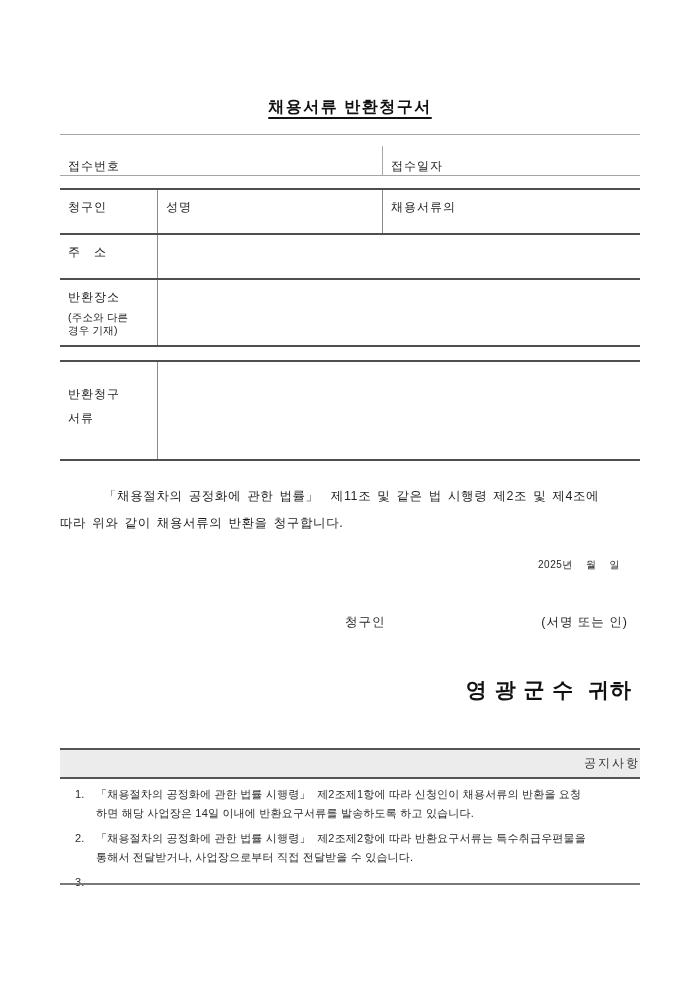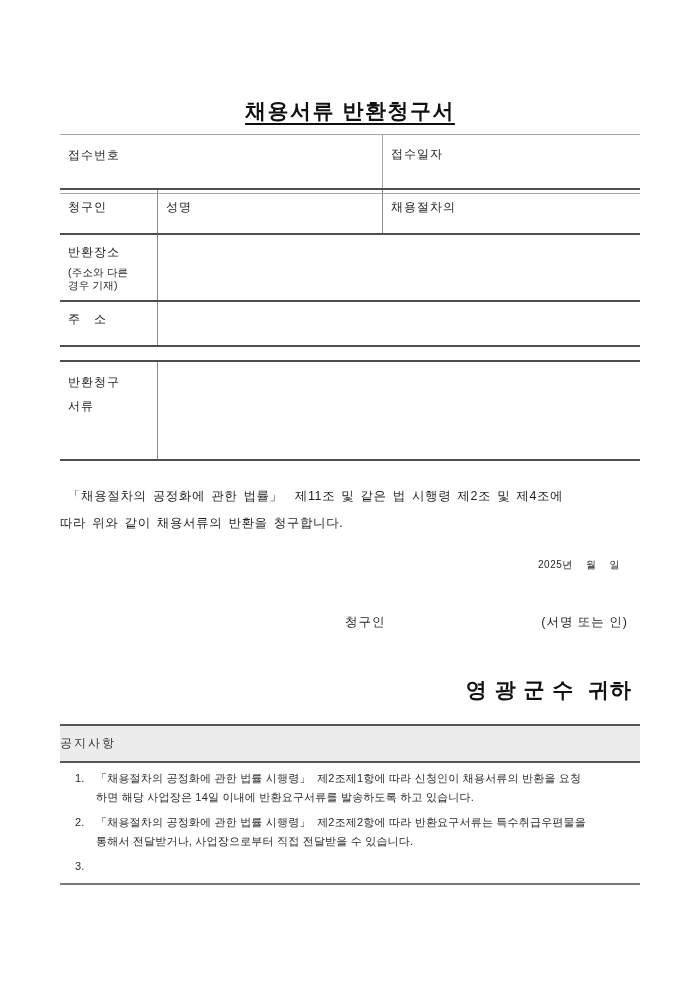--- a/index.html
+++ b/index.html
@@ -13,37 +13,38 @@
     color: #1f1f1f;
     overflow: hidden;
   }
   .pre { white-space: pre; }
 
   
   .title {
     position: absolute;
     top: 97px; left: 0; width: 700px;
     text-align: center;
-    font-size: 21px;
+    font-size: 16px;
     font-weight: 700;
     letter-spacing: 1.5px;
     text-decoration: underline;
     text-decoration-thickness: 2px;
     text-underline-offset: 5px;
     color: #111;
   }
 
   
   .t1 {
     position: absolute;
     left: 60px; top: 134px;
-    width: 580px; height: 60px;
+    width: 580px; height: 42px;
     border-top: 1px solid #a6a6a6;
     border-bottom: 1px solid #a6a6a6;
     display: flex;
+    align-items: flex-end;
   }
   .t1-c1 { width: 323px; border-right: 1px solid #a6a6a6; padding: 10px 0 0 8px; }
   .t1-c2 { flex: 1; padding: 10px 0 0 8px; font-family: Liberation Mono, monospace; }
   .cell-label { font-size: 12px; letter-spacing: 1px; color: #222; }
 
   
   .t2 {
     position: absolute;
     left: 60px; top: 188px;
     width: 580px;
@@ -62,36 +63,36 @@
 
   
   .t3 {
     position: absolute;
     left: 60px; top: 360px;
     width: 580px; height: 101px;
     border-top: 2px solid #4f4f4f;
     border-bottom: 2px solid #4f4f4f;
     display: flex;
   }
-  .t3-lab { width: 98px; border-right: 1px solid #8a8a8a; padding: 8px 0 0 8px; }
+  .t3-lab { width: 98px; border-right: 1px solid #8a8a8a; padding: 20px 0 0 8px; }
   .t3-lab .cell-label { display: block; line-height: 24px; }
   .t3-val { flex: 1; }
 
   
   .decl {
     position: absolute;
     left: 60px; top: 483px;
     width: 590px;
     font-size: 12.5px;
     line-height: 27px;
     letter-spacing: 0.6px;
     word-spacing: 2px;
     color: #1f1f1f;
   }
-  .decl-l1 { padding-left: 8px; }
+  .decl-l1 { padding-left: 8px; margin-left: 36px; }
 
   
   .date-line {
     position: absolute;
     left: 60px; top: 558px;
     width: 580px;
     text-align: right;
     padding-right: 20px;
     font-size: 10px;
     letter-spacing: 0.5px;
@@ -117,26 +118,26 @@
     padding-right: 8px;
     font-size: 21px;
     font-weight: 700;
     letter-spacing: 1px;
     color: #111;
   }
 
   
   .notice { position: absolute; left: 60px; top: 724px; width: 580px; }
   .notice-bar {
-    height: 39px;
+    height: 31px;
     background: #ececec;
     border-top: 2px solid #555;
     border-bottom: 2px solid #555;
-    display: flex; align-items: center; justify-content: flex-start;
-    font-size: 12px; letter-spacing: 2px; color: #333;
+    display: flex; align-items: center; justify-content: flex-end;
+    font-size: 12px; letter-spacing: 2px; color: #333; margin-top: 24px;
   }
   .notice-items { padding-top: 6px; }
   .notice-item {
     position: relative;
     padding-left: 36px;
     margin-bottom: 7px;
     font-size: 11px;
     line-height: 18.5px;
     letter-spacing: 0.2px;
     color: #2a2a2a;
@@ -168,37 +169,37 @@
 
   <div class="t2">
     <div class="t2-row r1">
       <div class="lab">
         <span class="cell-label">청구인</span>
       </div>
       <div class="mid">
         <span class="cell-label">성명</span>
       </div>
       <div class="end">
-        <span class="cell-label">채용절차의</span>
-      </div>
+        <span class="cell-label">채용서류의</span>
+      </div>
+    </div>
+    <div class="t2-row r2">
+      <div class="lab">
+        <span class="cell-label pre">주   소</span>
+      </div>
+      <div class="wide"></div>
     </div>
     <div class="t2-row r3">
       <div class="lab">
         <span class="cell-label">반환장소</span>
         <div class="note-line note-first">(주소와 다른</div>
         <div class="note-line">경우 기재)</div>
       </div>
       <div class="wide"></div>
     </div>
-    <div class="t2-row r2">
-      <div class="lab">
-        <span class="cell-label pre">주   소</span>
-      </div>
-      <div class="wide"></div>
-    </div>
   </div>
 
   <div class="t3">
     <div class="t3-lab">
       <span class="cell-label">반환청구</span>
       <span class="cell-label">서류</span>
     </div>
     <div class="t3-val"></div>
   </div>
 

